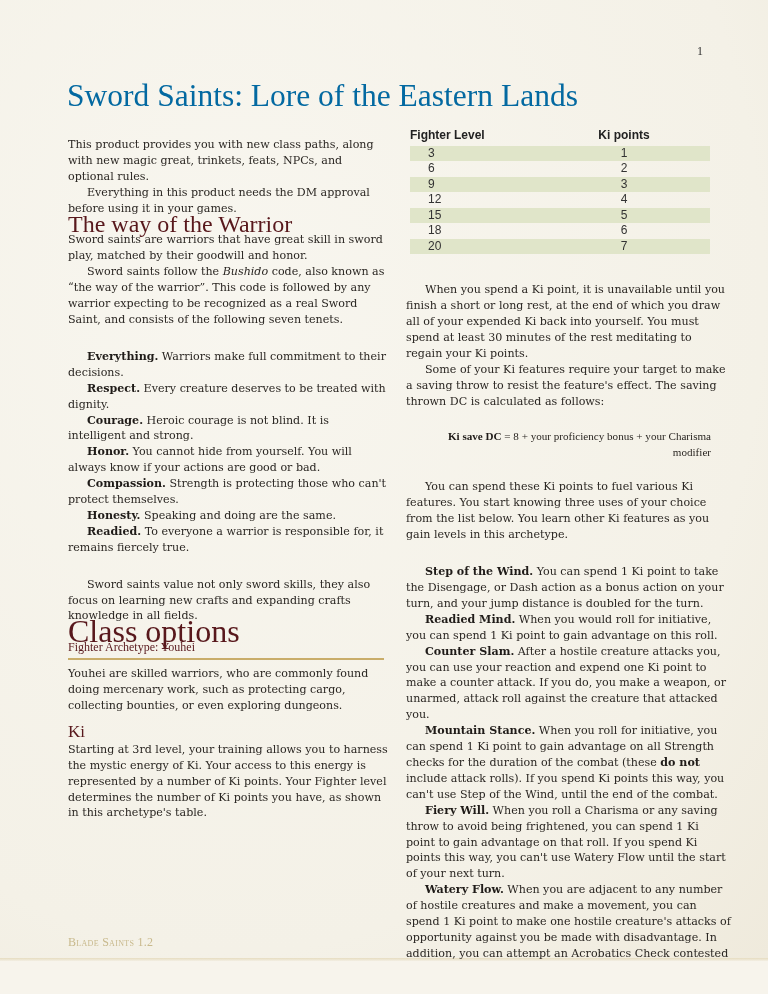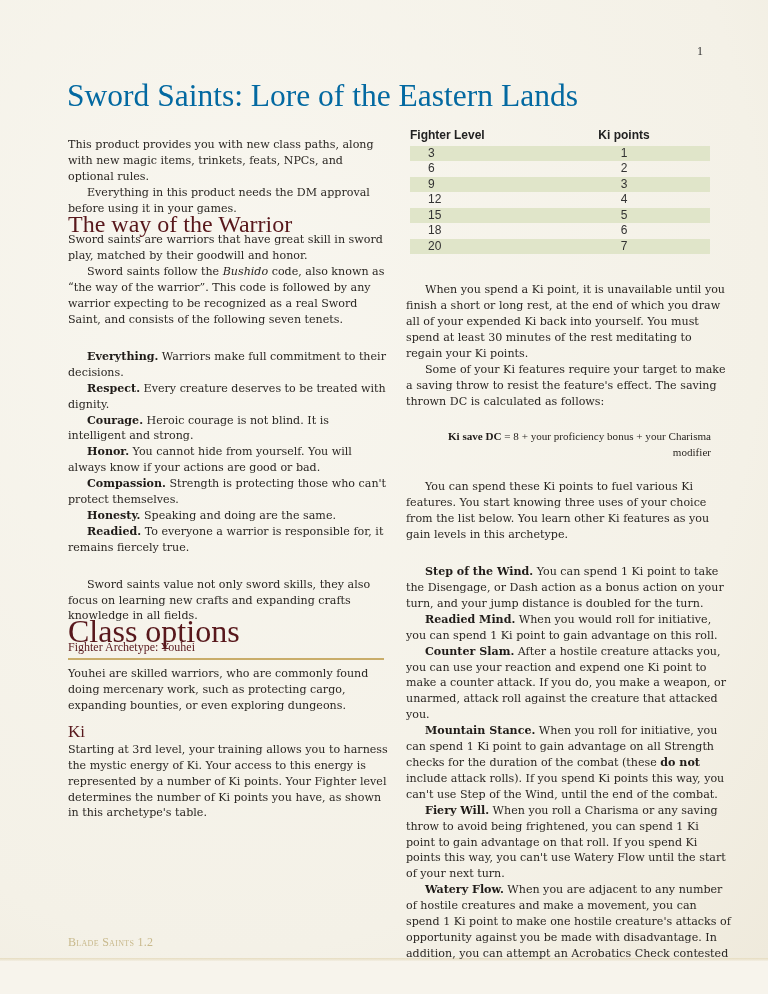--- a/index.html
+++ b/index.html
@@ -65,21 +65,21 @@
 <body>
 
 <div class="page"></div>
 <div class="page-bottom-edge"></div>
 <div class="below"></div>
 
 <div class="page-number">1</div>
 <h1 class="main-title">Sword Saints: Lore of the Eastern Lands</h1>
 
 <div class="col col-left">
-  <p>This product provides you with new class paths, along with new magic items, trinkets, feats, NPCs, and optional rules.</p>
+  <p>This product provides you with new class paths, along with new magic great, trinkets, feats, NPCs, and optional rules.</p>
   <p class="indent">Everything in this product needs the DM approval before using it in your games.</p>
 
   <h2 class="section h-way">The way of the Warrior</h2>
 
   <p>Sword saints are warriors that have great skill in sword play, matched by their goodwill and honor.</p>
   <p class="indent"><span>Sword saints follow the </span><i>Bushido</i><span> code, also known as “the way of the warrior”. This code is followed by any warrior expecting to be recognized as a real Sword Saint, and consists of the following seven tenets.</span></p>
 
   <div class="gap" style="height:21px"></div>
 
   <p class="indent"><b>Everything.</b><span> Warriors make full commitment to their decisions.</span></p>
@@ -90,21 +90,21 @@
   <p class="indent"><b>Honesty.</b><span> Speaking and doing are the same.</span></p>
   <p class="indent"><b>Readied.</b><span> To everyone a warrior is responsible for, it remains fiercely true.</span></p>
 
   <div class="gap" style="height:21px"></div>
 
   <p class="indent">Sword saints value not only sword skills, they also focus on learning new crafts and expanding crafts knowledge in all fields.</p>
 
   <h2 class="section h-class">Class options</h2>
   <h3 class="h-archetype">Fighter Archetype: Youhei</h3>
   <div style="height:6px"></div>
-  <p>Youhei are skilled warriors, who are commonly found doing mercenary work, such as protecting cargo, expanding bounties, or even exploring dungeons.</p>
+  <p>Youhei are skilled warriors, who are commonly found doing mercenary work, such as protecting cargo, collecting bounties, or even exploring dungeons.</p>
 
   <h4 class="h-ki" style="margin-bottom:2px;">Ki</h4>
   <p>Starting at 3rd level, your training allows you to harness the mystic energy of Ki. Your access to this energy is represented by a number of Ki points. Your Fighter level determines the number of Ki points you have, as shown in this archetype's table.</p>
 </div>
 
 <div class="col col-right">
   <table class="ki-table">
     <thead>
       <tr>
         <th>Fighter Level</th>

